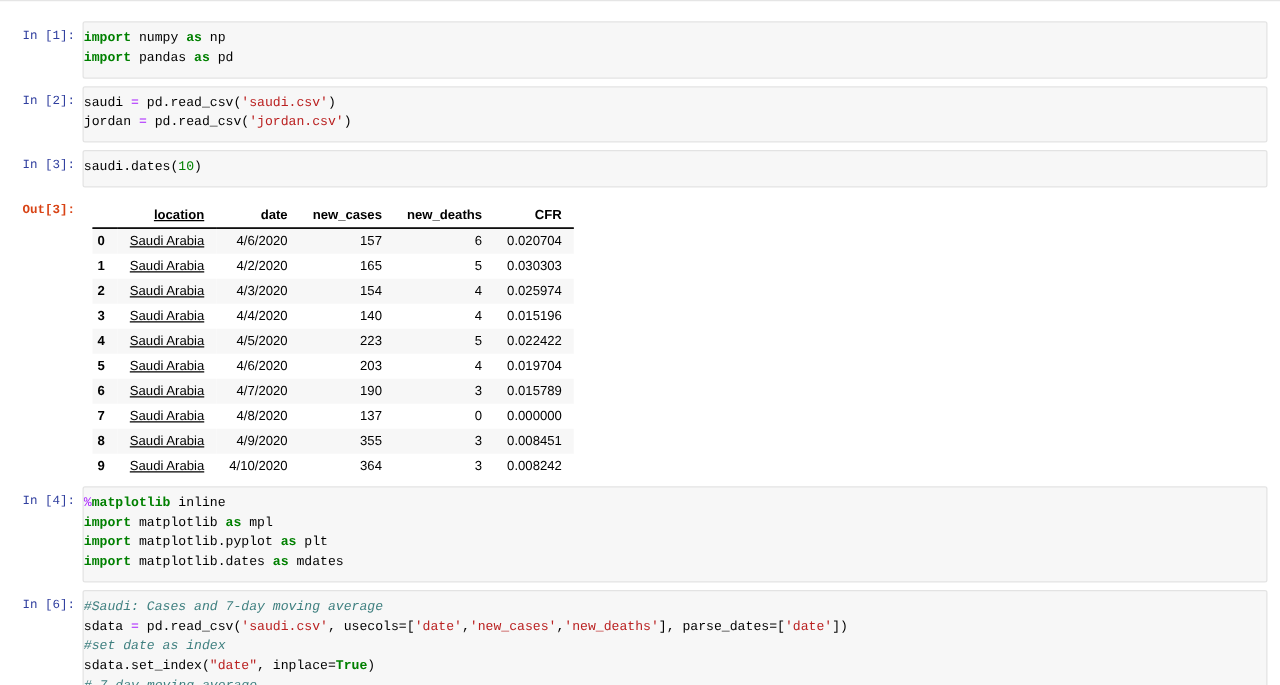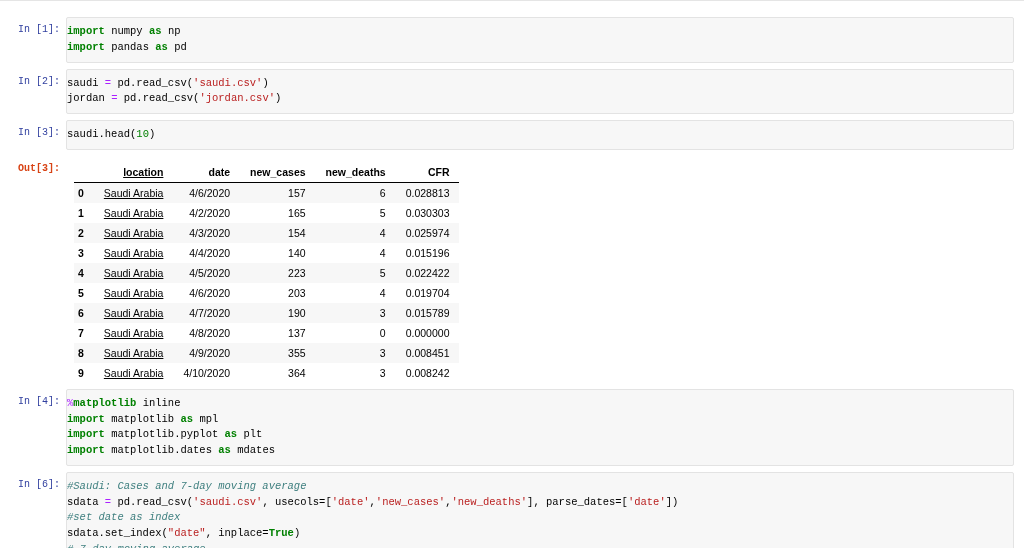--- a/index.html
+++ b/index.html
@@ -97,21 +97,21 @@
     <div class="prompt">In [2]:</div>
     <div class="cell-body">
       <div class="input-area"><span>saudi</span> <span class="op-purple">=</span> <span>pd</span><span>.read_csv(</span><span class="str-red">'saudi.csv'</span><span>)</span>
 <span>jordan</span> <span class="op-purple">=</span> <span>pd</span><span>.read_csv(</span><span class="str-red">'jordan.csv'</span><span>)</span></div>
     </div>
   </div>
 
   <div class="cell">
     <div class="prompt">In [3]:</div>
     <div class="cell-body">
-      <div class="input-area"><span>saudi</span><span>.head(</span><span class="num-green">10</span><span>)</span></div>
+      <div class="input-area"><span>saudi</span><span>.dates(</span><span class="num-green">10</span><span>)</span></div>
     </div>
   </div>
 
   <div class="cell">
     <div class="prompt out">Out[3]:</div>
     <div class="cell-body">
       <div class="output-area">
         <table class="dataframe">
           <thead>
             <tr>
@@ -123,21 +123,21 @@
               <th>CFR</th>
             </tr>
           </thead>
           <tbody id="df-body">
               <tr>
                 <th>0</th>
                 <td class="loc-col">Saudi Arabia</td>
                 <td>4/6/2020</td>
                 <td>157</td>
                 <td>6</td>
-                <td>0.028813</td>
+                <td>0.020704</td>
               </tr>
               <tr>
                 <th>1</th>
                 <td class="loc-col">Saudi Arabia</td>
                 <td>4/2/2020</td>
                 <td>165</td>
                 <td>5</td>
                 <td>0.030303</td>
               </tr>
               <tr>

